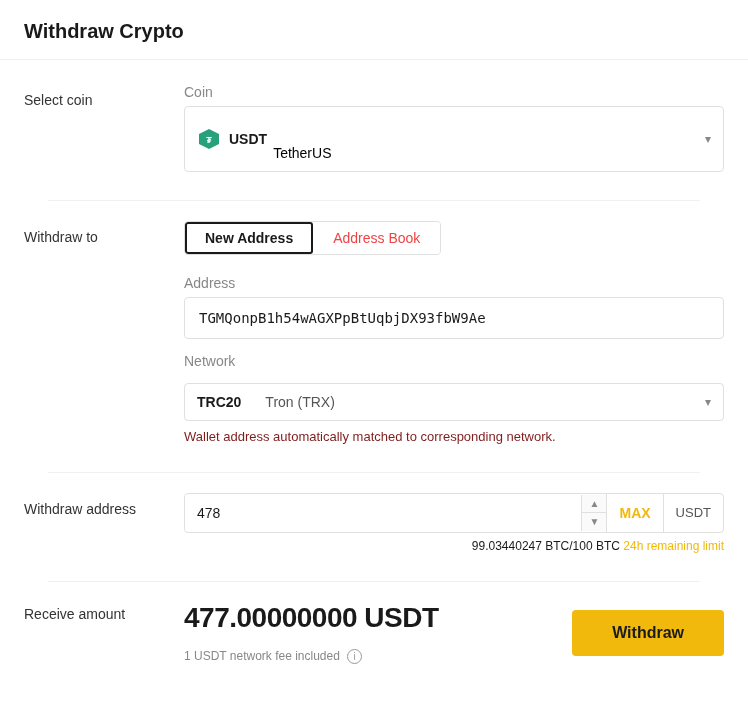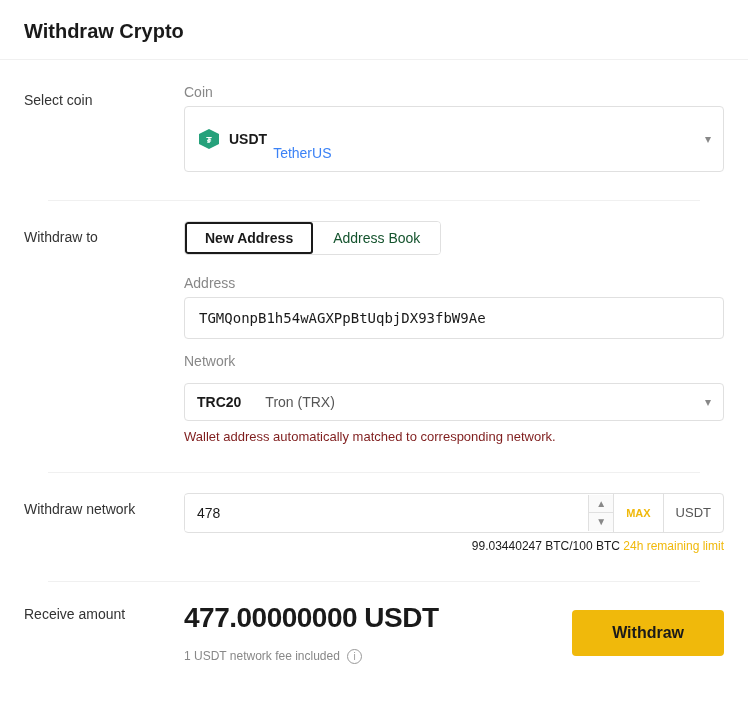--- a/index.html
+++ b/index.html
@@ -70,21 +70,21 @@
     .coin-icon svg {
       width: 24px;
       height: 24px;
     }
     .coin-name {
       font-weight: 600;
       margin-right: 6px;
       font-size: 14px;
     }
     .coin-fullname {
-      color: #3b82f6;
+      color: #000000;
       font-size: 14px;
       margin-top: 28px;
     }
     .dropdown-arrow {
       margin-left: auto;
       color: #888;
       font-size: 12px;
     }
     .tab-group {
       display: flex;
@@ -94,21 +94,21 @@
       width: fit-content;
       margin-bottom: 20px;
     }
     .tab-btn {
       padding: 8px 20px;
       font-size: 14px;
       cursor: pointer;
       background: #fff;
       border: none;
       outline: none;
-      color: #14532d;
+      color: #ef4444;
     }
     .tab-btn.active {
       background: #fff;
       color: #1a1a1a;
       font-weight: 600;
       box-shadow: inset 0 0 0 2px #1a1a1a;
       border-radius: 3px;
     }
     .address-input {
       width: 100%;
@@ -209,21 +209,21 @@
       line-height: 1;
     }
     .stepper-btn:first-child {
       border-bottom: 1px solid #e0e0e0;
     }
     .max-btn {
       padding: 0 12px;
       border-left: 1px solid #e0e0e0;
       color: #f0b90b;
       font-weight: 600;
-      font-size: 11px;
+      font-size: 14px;
       cursor: pointer;
       background: #fff;
       border-top: none;
       border-right: none;
       border-bottom: none;
       height: 38px;
     }
     .currency-label {
       padding: 0 12px;
       border-left: 1px solid #e0e0e0;
@@ -351,21 +351,21 @@
           </div>
           <div class="network-hint">Wallet address automatically matched to corresponding network.</div>
         </div>
       </div>
     </div>
 
     <div class="divider"></div>
     <div style="margin-bottom: 20px;"></div>
 
     <div class="form-row">
-      <div class="row-label">Withdraw network</div>
+      <div class="row-label">Withdraw address</div>
       <div class="row-content">
         <div class="amount-input-row">
           <input class="amount-input" type="text" value="478" style="">
           <div class="amount-stepper">
             <button class="stepper-btn">▲</button>
             <button class="stepper-btn">▼</button>
           </div>
           <button class="max-btn">MAX</button>
           <div class="currency-label">USDT</div>
         </div>

